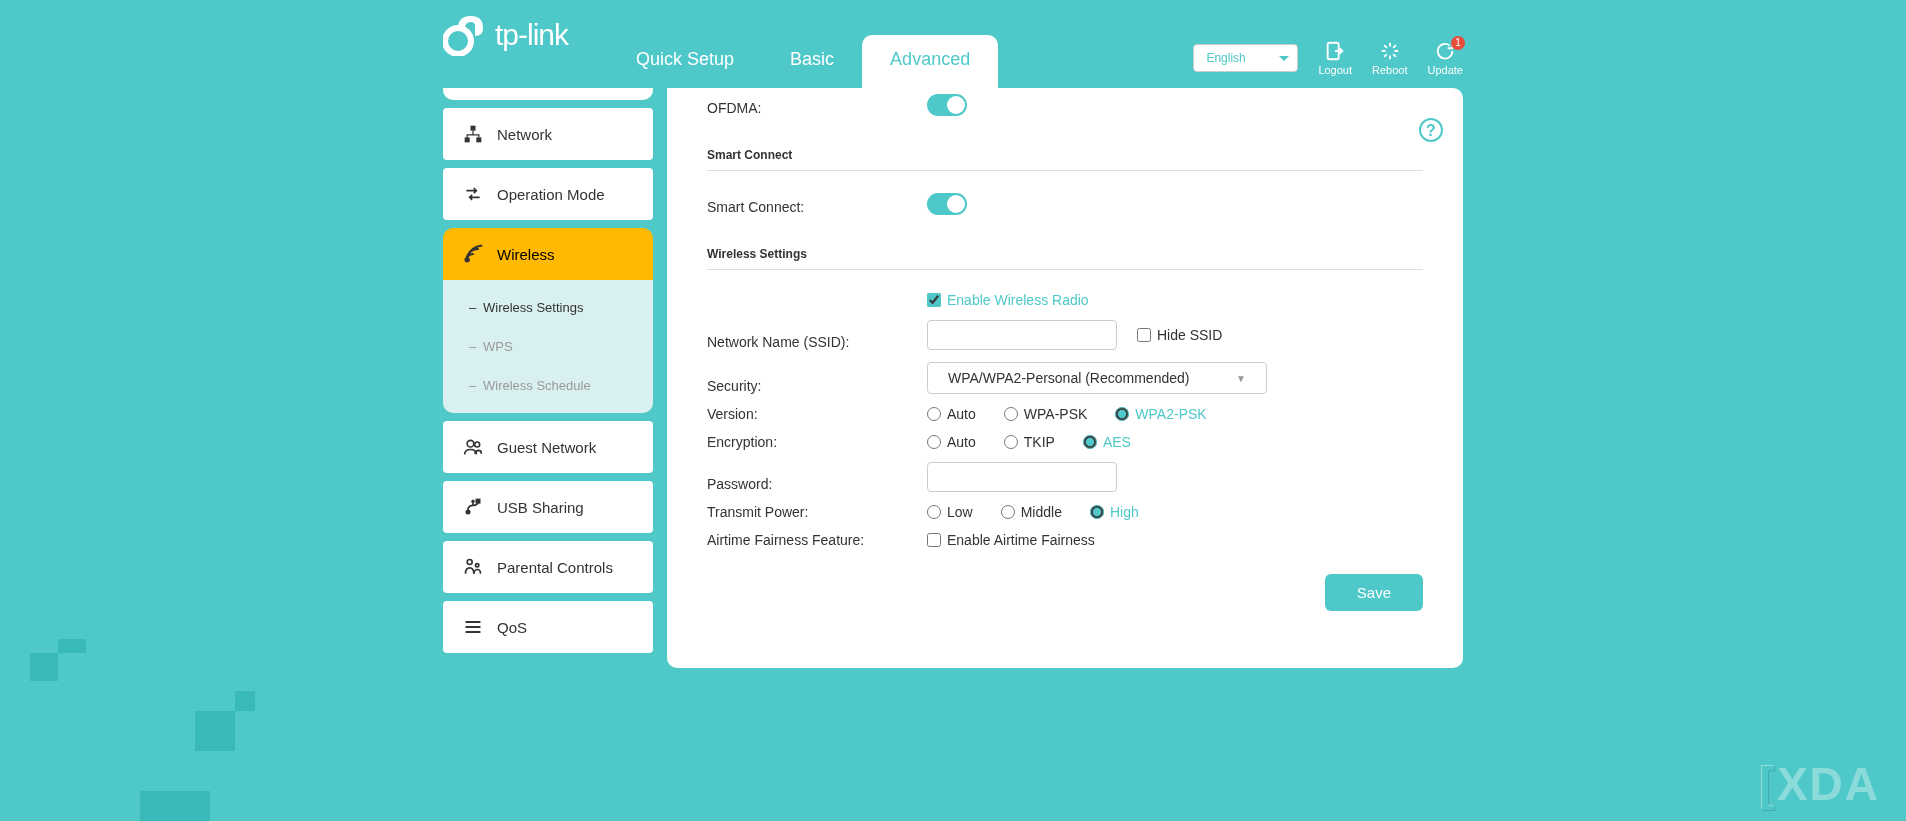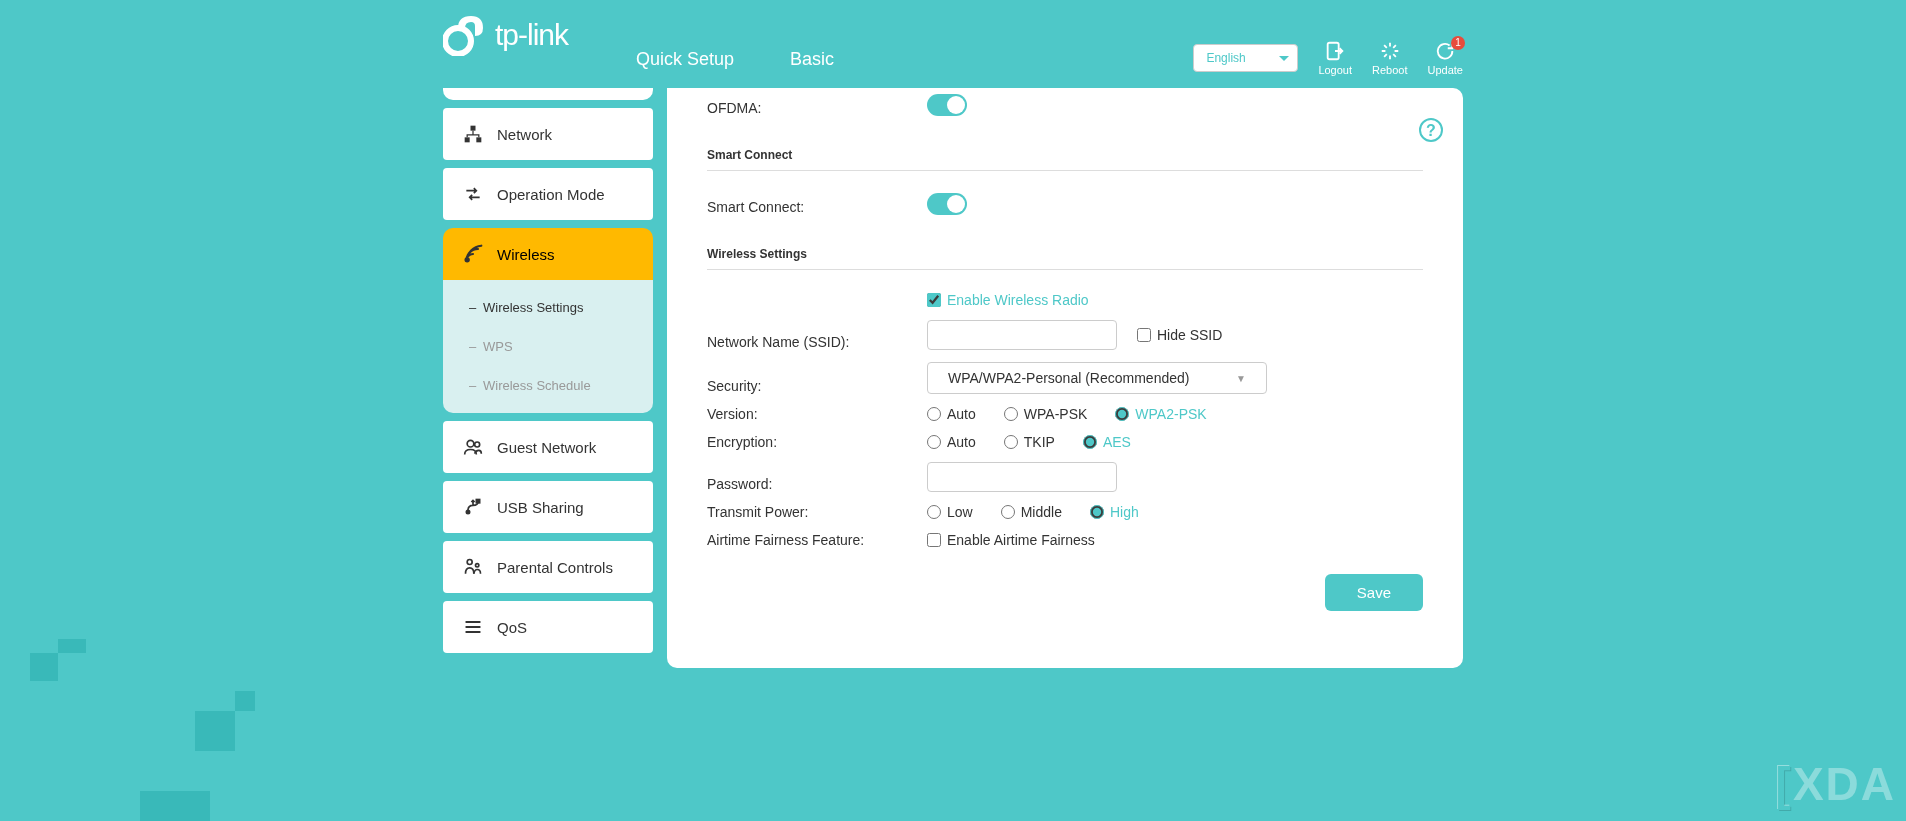--- a/index.html
+++ b/index.html
@@ -206,21 +206,21 @@
   border-radius: 6px;
   padding: 10px 32px;
   font-size: 15px;
   cursor: pointer;
   float: right;
   margin-top: 20px;
 }
 
 .watermark {
   position: fixed;
-  right: 10px; bottom: 10px;
+  right: 26px; bottom: 10px;
   font-size: 46px;
   font-weight: 700;
   color: rgba(255,255,255,0.35);
   letter-spacing: 2px;
   font-family: 'Arial Black', sans-serif;
   z-index: 2;
   margin-top: 9px;
 }
 .watermark .bracket { color: #4ec8c8; text-shadow: -1px -1px 0 rgba(255,255,255,0.4), 1px 1px 0 rgba(0,0,0,0.15); }
 </style>
@@ -240,20 +240,21 @@
     <div class="logo">
       <svg viewBox="0 0 42 42">
         <circle cx="15" cy="27" r="13" fill="none" stroke="#fff" stroke-width="6"></circle>
         <path d="M 15 14 Q 15 2 28 2 Q 40 2 40 14 Q 40 22 32 22 L 32 12 Q 32 8 28 8 Q 22 8 22 14" fill="#fff"></path>
       </svg>
       <span class="logo-text">tp-link</span>
     </div>
     <div class="tabs">
       <div class="tab">Quick Setup</div>
       <div class="tab">Basic</div>
+      <div class="tab active">Advanced</div>
     </div>
     <div class="top-actions">
       <div class="lang-select">English</div>
       <div class="top-icon">
         <svg viewBox="0 0 24 24" fill="none" stroke="#fff" stroke-width="2">
           <rect x="4" y="3" width="12" height="18" rx="2"></rect>
           <path d="M12 12 L20 12 M17 9 L20 12 L17 15"></path>
         </svg>
         <span>Logout</span>
       </div>

